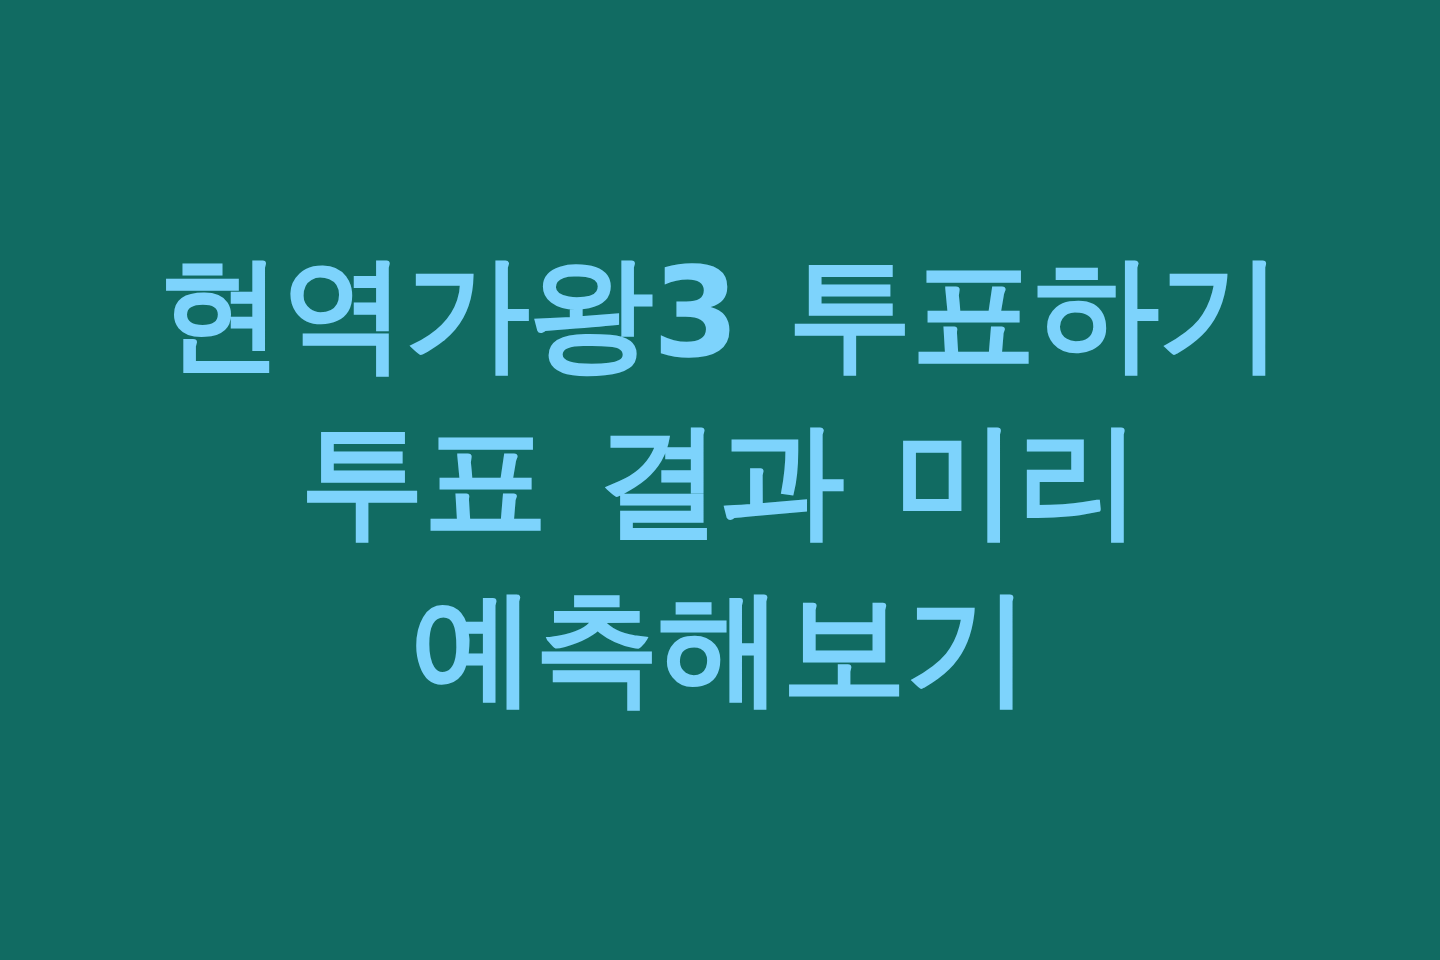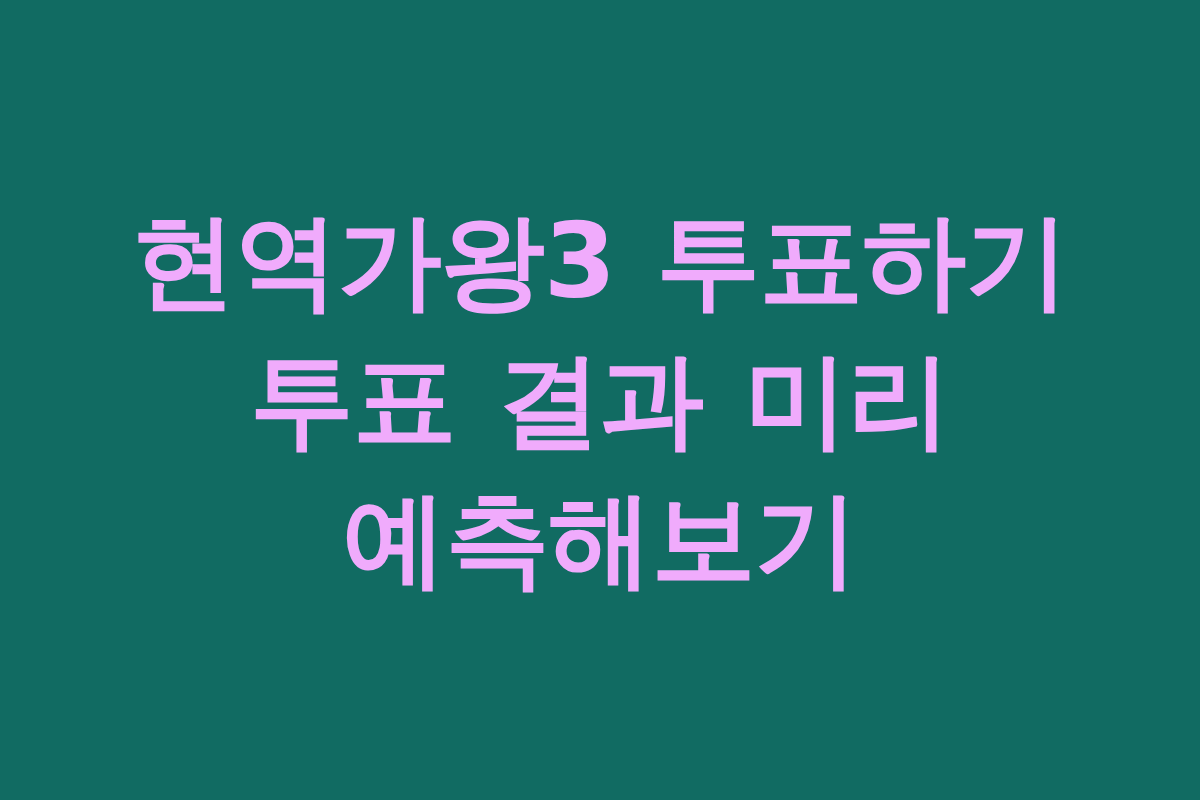--- a/index.html
+++ b/index.html
@@ -43,15 +43,15 @@
     overflow-wrap: break-word;
     -webkit-font-smoothing: antialiased;
     text-rendering: optimizeLegibility;
   }
 </style>
 </head>
 <body>
 
 <div id="banner" style="background-color: rgb(17, 107, 98);">
 
-  <h1 id="headline" style="color: #f0abfc;">현역가왕3 투표하기 투표 결과 미리 예측해보기</h1>
+  <h1 id="headline" style="color: #7dd3fc;">현역가왕3 투표하기 투표 결과 미리 예측해보기</h1>
 
 </div>
 
 </body></html>

